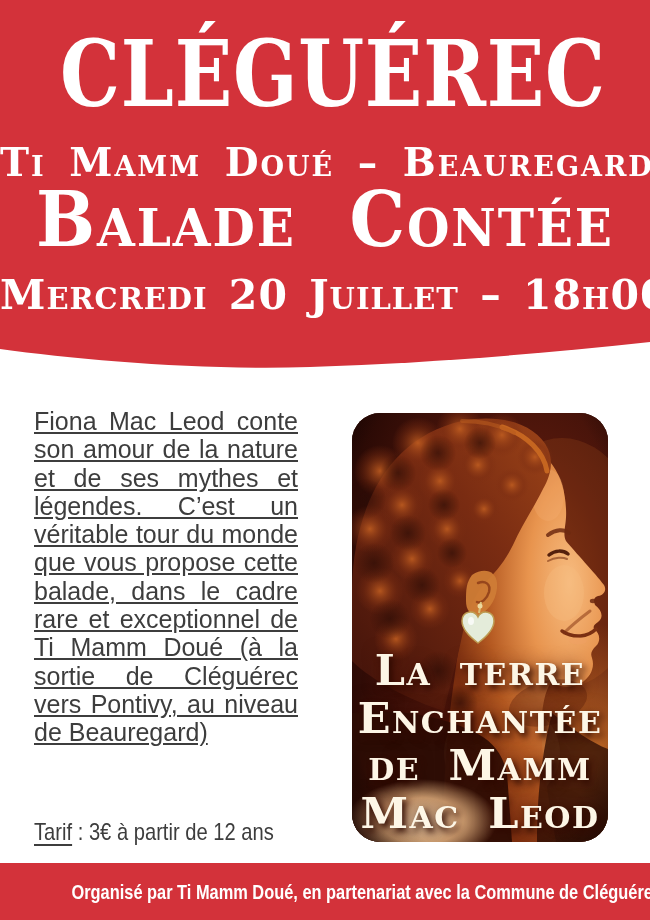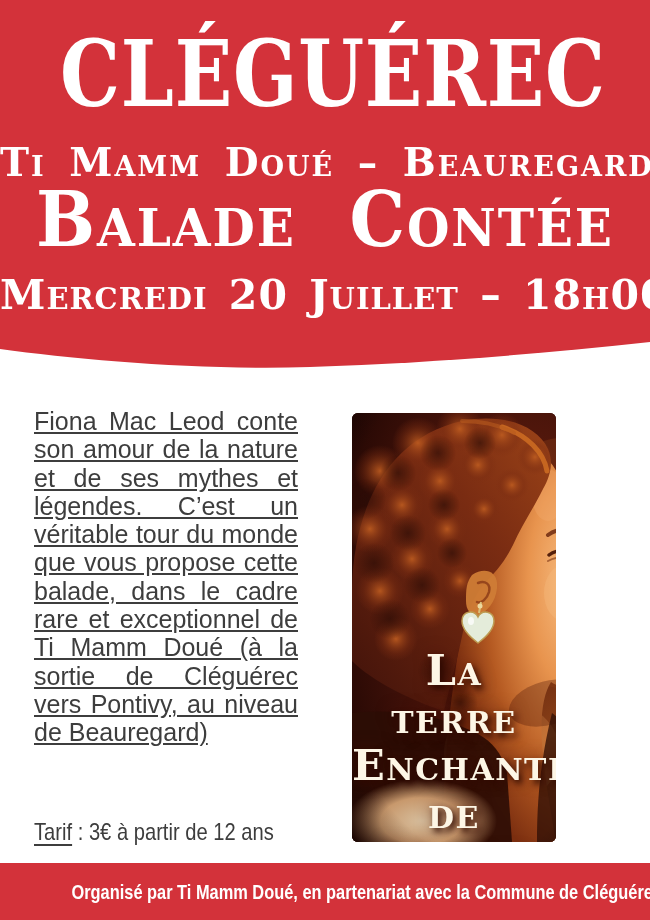--- a/index.html
+++ b/index.html
@@ -30,22 +30,22 @@
   }
   .price-line {
     position:absolute; left:34px; top:818px; white-space:nowrap;
     font-size:24px; color:#3d3d3d;
     transform:scaleX(.84); transform-origin:left center;
   }
   .price-label { text-decoration:underline; text-underline-offset:4px; }
 
   
   .portrait-photo {
-    position:absolute; left:352px; top:413px; width:204px; height:429px;
-    border-radius:6px; overflow:hidden; background:#401209;
+    position:absolute; left:352px; top:413px; width:256px; height:429px;
+    border-radius:28px; overflow:hidden; background:#401209;
     box-shadow: inset 0 0 40px rgba(20,4,0,.5);
   }
   .portrait-photo svg { position:absolute; top:0; left:0; display:block; }
   .portrait-caption {
     position:absolute; left:0; top:234px; width:100%; text-align:center;
     font-family:"DejaVu Serif","Liberation Serif",serif; font-weight:bold;
     font-variant:small-caps; font-size:43px; line-height:47.5px;
     letter-spacing:1.5px; word-spacing:12px;
     color:#fdf6e6;
     text-shadow: 3px 4px 6px rgba(45,8,0,.95), 0 0 16px rgba(70,15,0,.6);
@@ -203,20 +203,21 @@
       <path d="M200,300 C220,316 240,330 256,336 L256,429 L185,429 C185,380 190,340 200,300 Z" fill="#2c0d06" opacity="0.75"></path>
       <ellipse cx="70" cy="408" rx="75" ry="42" fill="url(#blouseG)" opacity="0.9"></ellipse>
 
       <rect x="0" y="0" width="256" height="429" fill="url(#vigG)"></rect>
     </svg>
 
     <div class="portrait-caption">
       <div>La terre</div>
       <div>Enchantée</div>
       <div>de Mamm</div>
+      <div>Mac Leod</div>
     </div>
   </div>
 
   <div class="footer-bar">
     <div class="footer-text">Organisé par Ti Mamm Doué, en partenariat avec la Commune de Cléguérec</div>
   </div>
 
 </div>
 
 </body></html>

